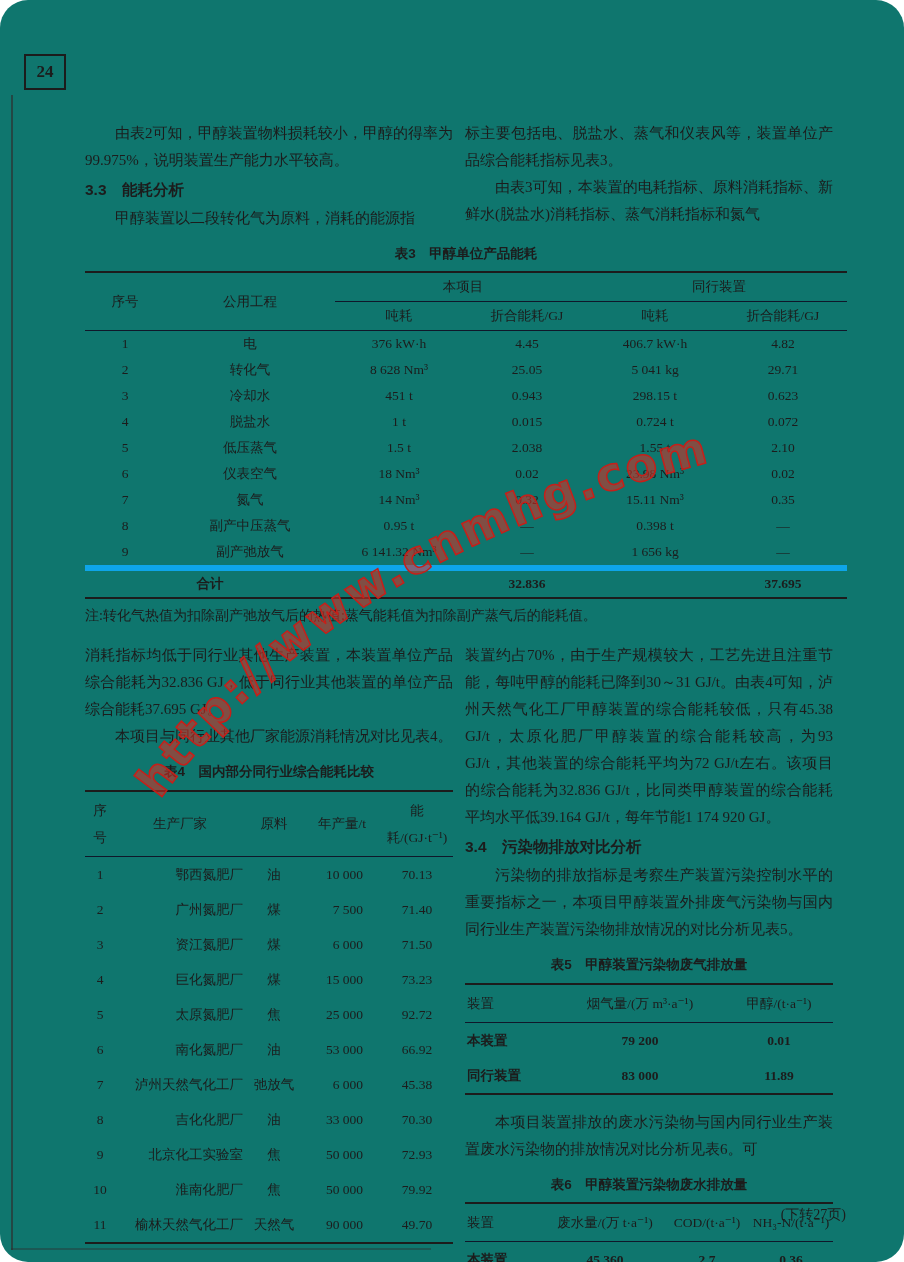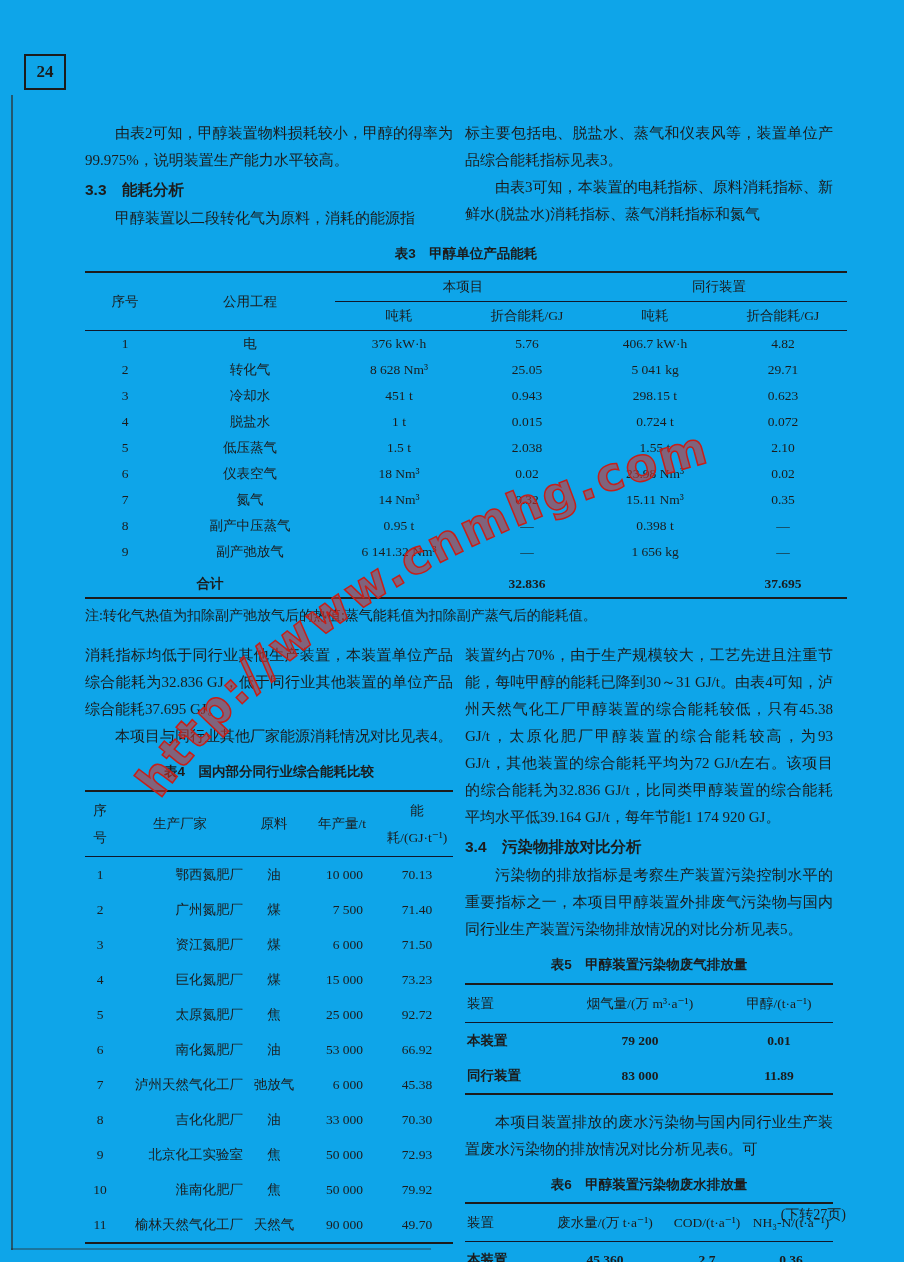--- a/index.html
+++ b/index.html
@@ -1,20 +1,21 @@
 <!DOCTYPE html>
 <html><head>
 <meta charset="utf-8">
 <style>
   * { margin:0; padding:0; box-sizing:border-box; }
   html,body { background:#ffffff; }
   .page {
     position:relative; width:904px; height:1262px; overflow:hidden;
-    background:#0ea5e9; color:#1c1c1c;
+    background:#0f766e; color:#1c1c1c;
     font-family:"Liberation Serif","DejaVu Serif",serif;
+    border-radius:28px;
   }
   .scan-edge-left { position:absolute; left:11px; top:95px; width:2px; height:1155px; background:#2e2e2e; opacity:.65; }
   .scan-edge-bottom { position:absolute; left:11px; top:1248px; width:420px; height:2px; background:#2e2e2e; opacity:.4; }
   .pageno {
     position:absolute; top:54px; left:24px; width:42px; height:36px;
     border:2px solid #1c1c1c; display:flex; align-items:center; justify-content:center;
     font:bold 17px "Liberation Serif","DejaVu Serif",serif;
   }
   .content { position:absolute; left:85px; top:120px; width:762px; }
   .twocol { display:flex; gap:12px; }
@@ -99,21 +100,21 @@
             <th class="w-b">折合能耗/GJ</th>
             <th class="w-c">吨耗</th>
             <th class="w-d">折合能耗/GJ</th>
           </tr>
         </thead>
         <tbody>
             <tr>
               <td>1</td>
               <td>电</td>
               <td>376 kW·h</td>
-              <td>5.76</td>
+              <td>4.45</td>
               <td>406.7 kW·h</td>
               <td>4.82</td>
             </tr>
             <tr>
               <td>2</td>
               <td>转化气</td>
               <td>8 628 Nm³</td>
               <td>25.05</td>
               <td>5 041 kg</td>
               <td>29.71</td>

